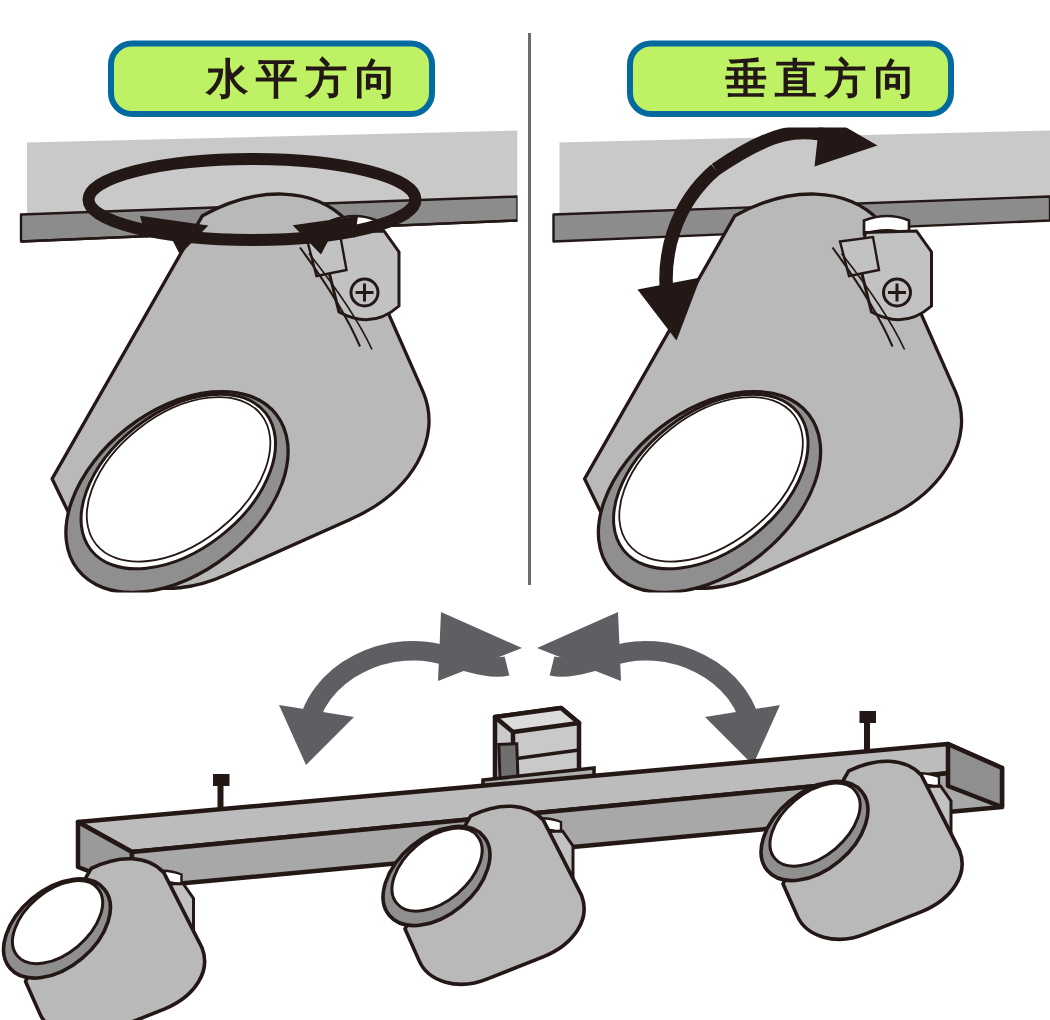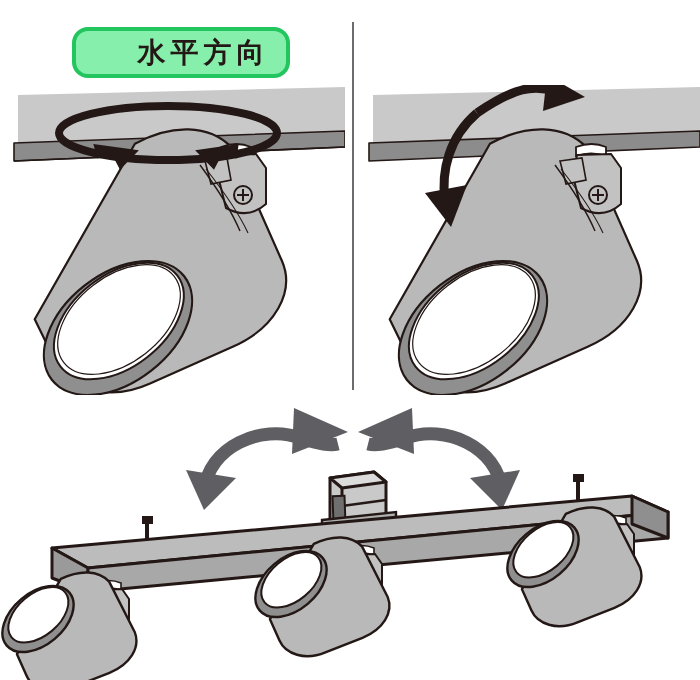--- a/index.html
+++ b/index.html
@@ -12,23 +12,23 @@
     position: relative;
     width: 700px;
     height: 680px;
     background: #ffffff;
     overflow: hidden;
     font-family: "DejaVu Sans", "Liberation Sans", sans-serif;
   }
   .label-box {
     position: absolute;
     box-sizing: border-box;
-    border: 4px solid #22c55e;
+    border: 4px solid #0369a1;
     border-radius: 16px;
-    background: #86efac;
+    background: #bef264;
     display: flex;
     align-items: center;
     justify-content: center;
     padding-left: 40px;
   }
   .label-box .label-text {
     font-family: "DejaVu Sans", "Liberation Sans", sans-serif;
     font-size: 28px;
     font-weight: bold;
     color: #231815;
@@ -259,14 +259,17 @@
           <ellipse cx="3" cy="-3" rx="35" ry="21" fill="#ffffff" stroke="#231815" stroke-width="2"></ellipse>
         </g>
       </g>
     </g>
   </svg>
 
   <div class="label-box" id="label-horizontal">
     <span class="label-text">水平方向</span>
   </div>
 
+  <div class="label-box" id="label-vertical">
+    <span class="label-text">垂直方向</span>
+  </div>
 
 </div>
 
 </body></html>

